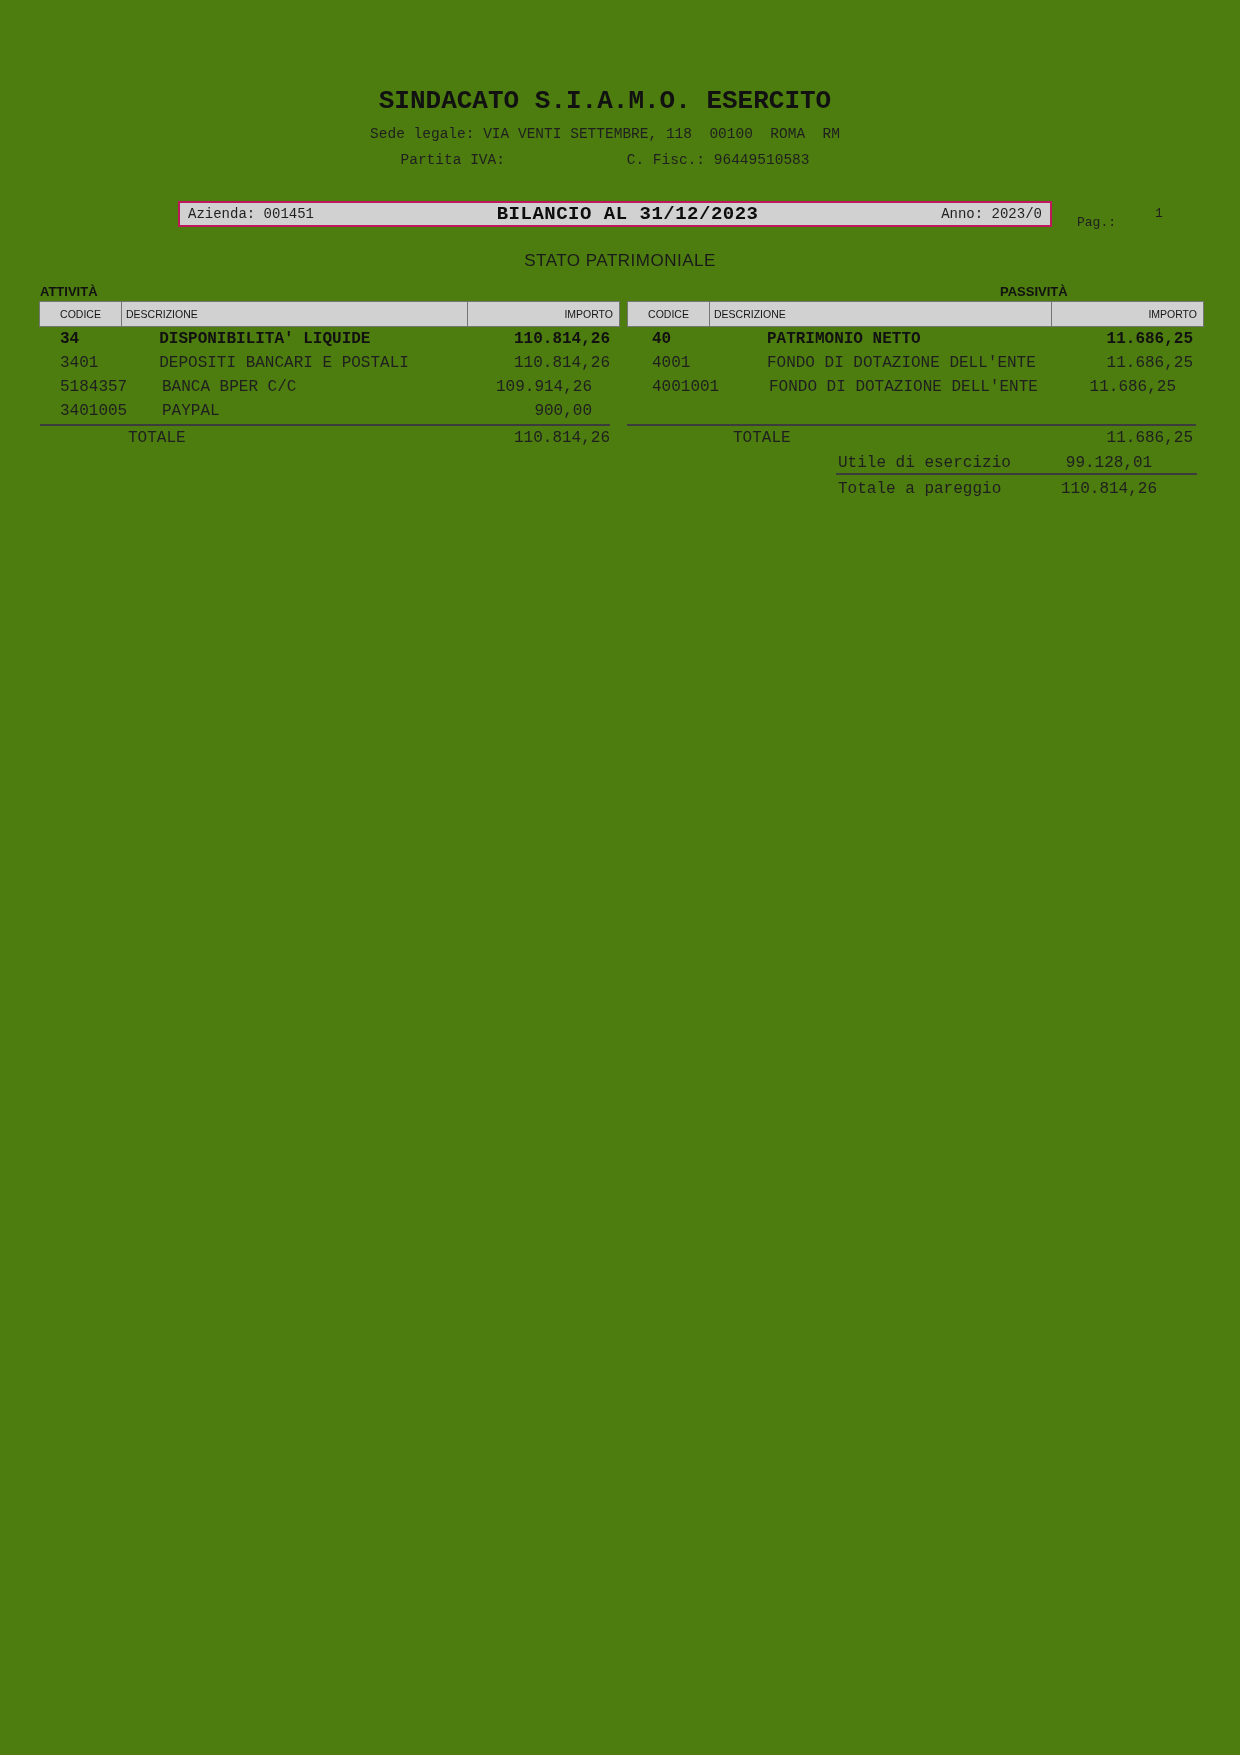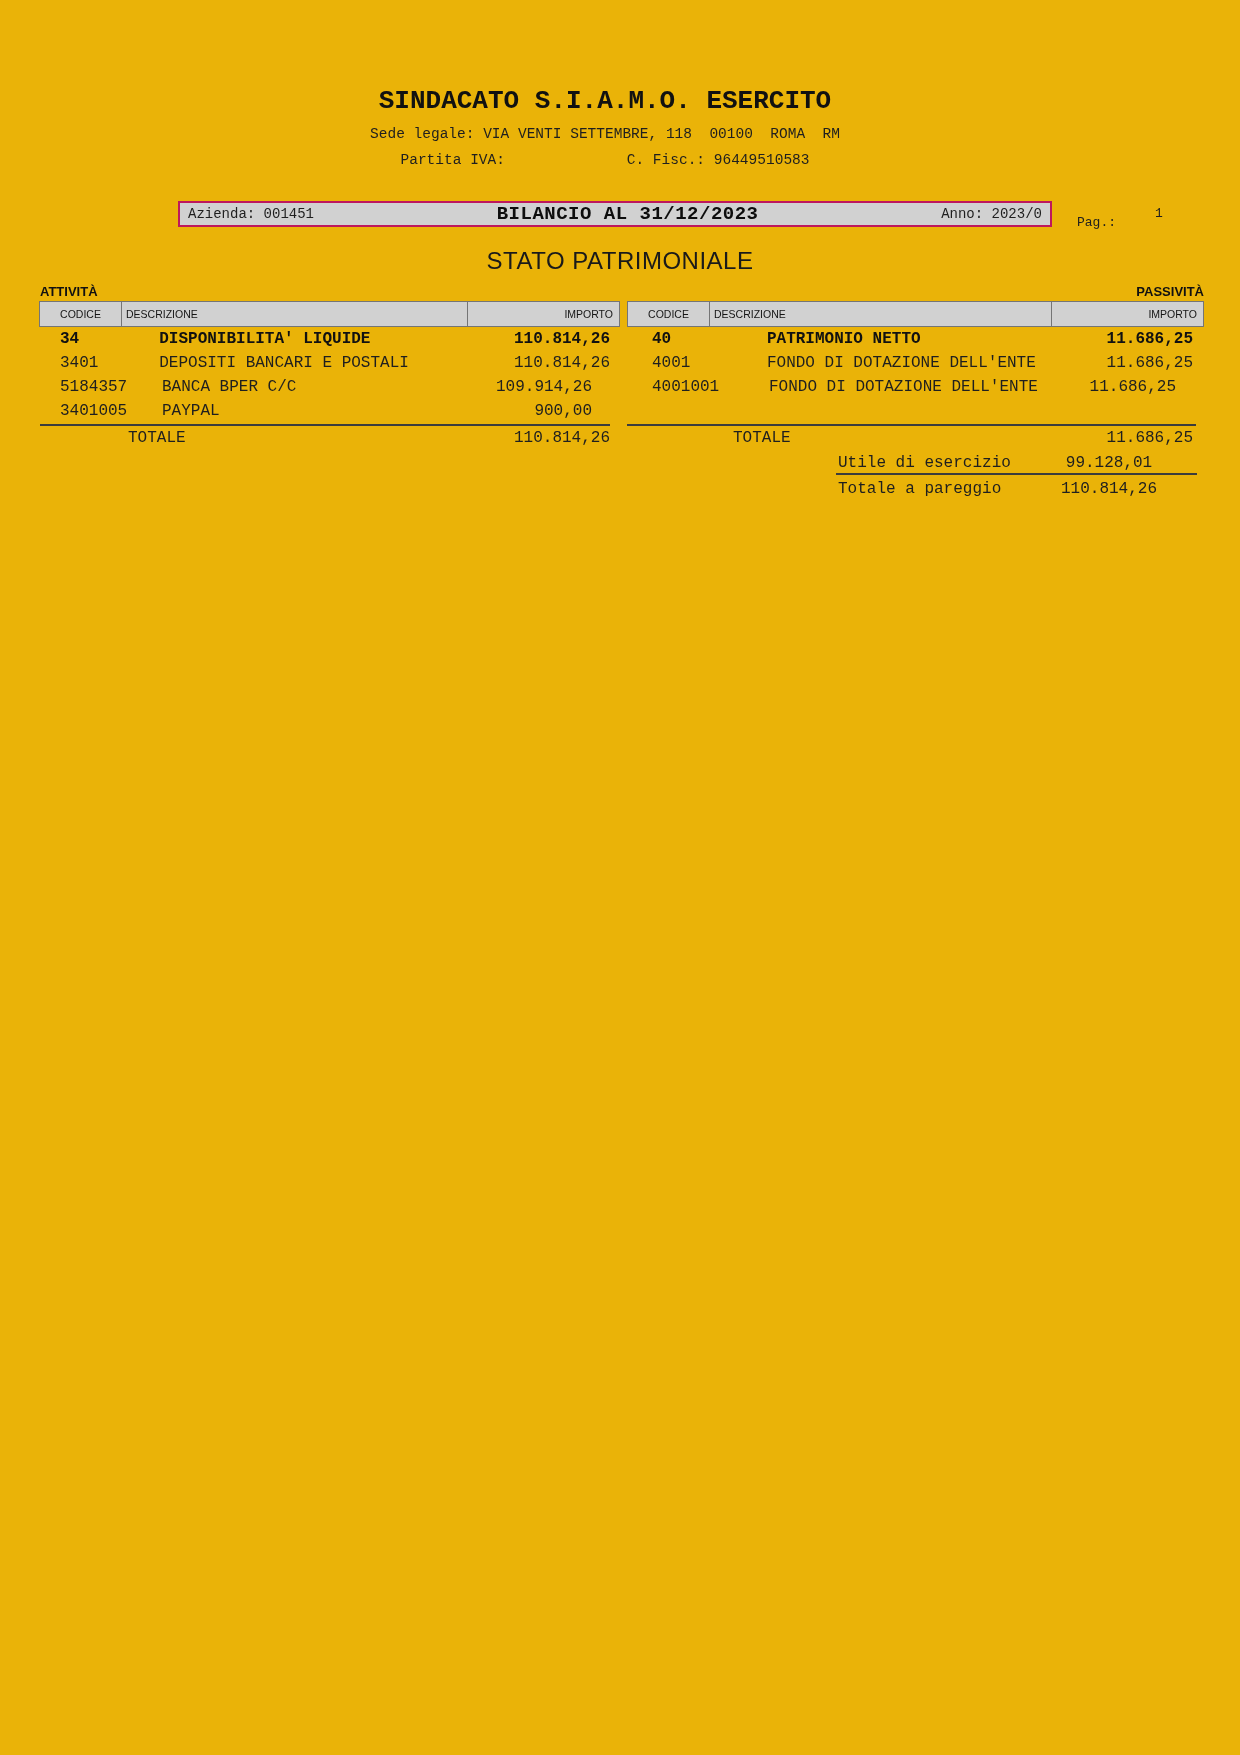--- a/index.html
+++ b/index.html
@@ -1,19 +1,19 @@
 <!DOCTYPE html>
 <html><head>
 <meta charset="utf-8">
 <style>
   html,body{margin:0;padding:0;background:#ffffff;}
   #page{
     position:relative;
     width:1240px;height:1755px;
-    background:#eab308;
+    background:#4d7c0f;
     font-family:"Liberation Mono","DejaVu Sans Mono",monospace;
     color:#1f1f1f;
     overflow:hidden;
   }
   .mono{font-family:"Liberation Mono","DejaVu Sans Mono",monospace;white-space:pre;}
   .sans{font-family:"Liberation Sans","DejaVu Sans",sans-serif;}
   .abs{position:absolute;}
 
   
   .doc-title{
@@ -32,27 +32,27 @@
   }
   .banner .bn-left{font-size:14px;padding-left:8px;white-space:pre;}
   .banner .bn-center{font-size:19px;font-weight:bold;letter-spacing:0.5px;color:#0d0d0d;white-space:pre;}
   .banner .bn-right{font-size:14px;padding-right:8px;white-space:pre;}
   .pag-label{top:204px;left:1077px;font-size:13px;line-height:20px;margin-top:9px;}
   .pag-value{top:204px;left:1155px;font-size:13px;line-height:20px;}
 
   
   .section-title{
     top:248px;left:0;width:1240px;text-align:center;
-    font-size:24px;letter-spacing:0.5px;color:#1a1a1a;line-height:26px;
+    font-size:17px;letter-spacing:0.5px;color:#1a1a1a;line-height:26px;
   }
 
   
   .side-label{top:284px;font-size:13px;font-weight:bold;color:#111;}
   .side-label.left{left:40px;}
-  .side-label.right{left:1000px;width:204px;text-align:right;}
+  .side-label.right{left:1000px;width:204px;}
 
   
   .thead{
     top:301px;height:26px;background:#d1d1d1;
     border:1px solid #757575;box-sizing:border-box;
     display:flex;align-items:center;
     font-size:10.5px;color:#151515;
   }
   .thead.left-t{left:39px;width:581px;}
   .thead.right-t{left:627px;width:577px;}

